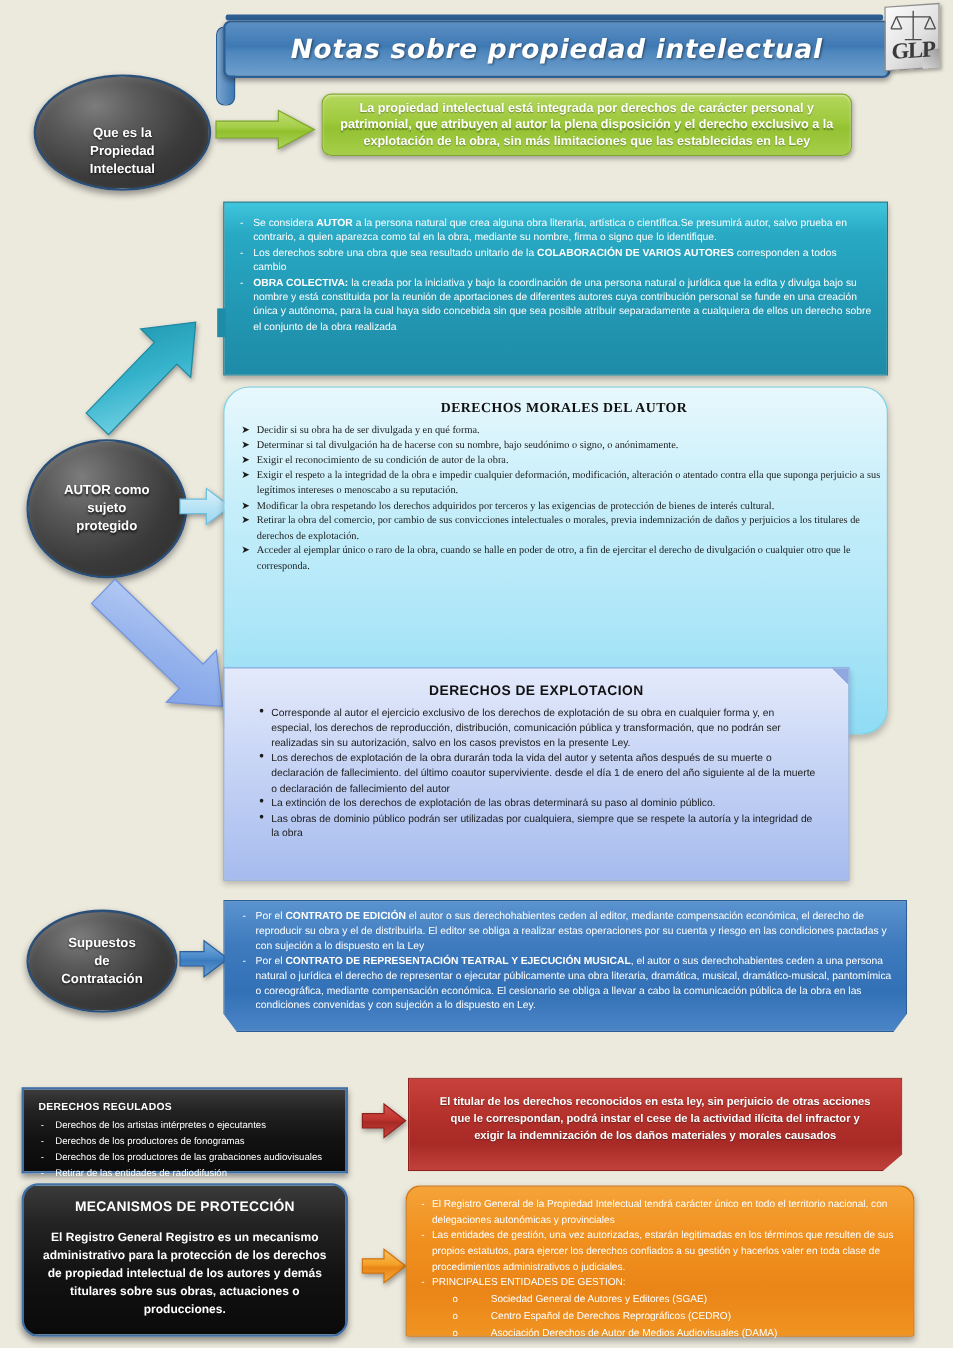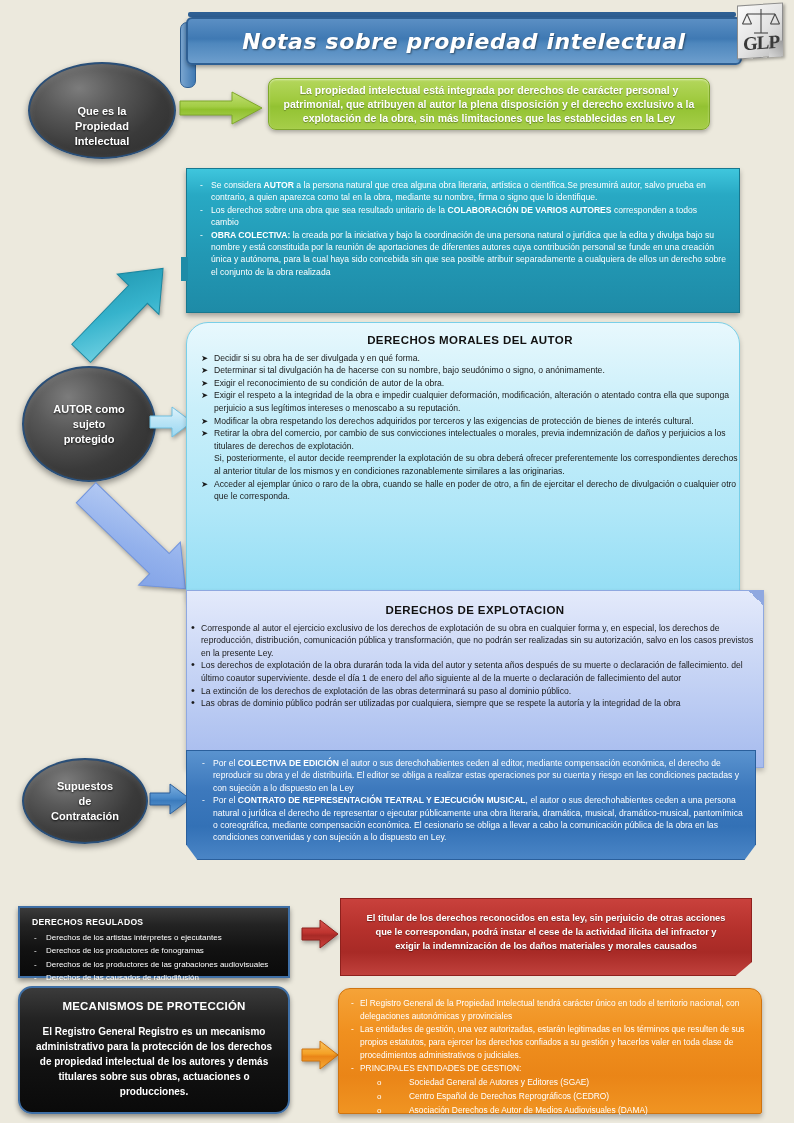--- a/index.html
+++ b/index.html
@@ -108,29 +108,29 @@
     position:absolute;left:-6px;top:88px;width:7px;height:24px;
     background:#1e8ba7;
   }
 
   .cyan-box{
     left:186px;top:322px;width:554px;height:290px;
     background:linear-gradient(180deg,#e8f8fd 0%,#c9effa 30%,#b0e7f8 65%,#8fdcf4 100%);
     border:1px solid #79cfe8;border-radius:22px;
     box-shadow:0 3px 5px rgba(0,0,0,.22);
     padding:8px 0 8px 14px;
-    color:#1a1a1a;font-size:8.6px;line-height:12.6px;
+    color:#1a1a1a;font-size:8.6px;line-height:12.6px;font-family:Liberation Serif, serif;
   }
   .blue-box{
-    left:186px;top:556px;width:578px;height:178px;
+    left:186px;top:556px;width:522px;height:178px;
     background:linear-gradient(180deg,#e4eafb 0%,#cdd9f6 35%,#b8c9f2 70%,#a6bbee 100%);
     border:1px solid #8fa8e0;
     box-shadow:0 3px 5px rgba(0,0,0,.22);
-    padding:10px 1px;
-    color:#1a1a1a;font-size:8.6px;line-height:12.6px;margin-top:34px;
+    padding:10px 26px;
+    color:#1a1a1a;font-size:8.6px;line-height:12.6px;
   }
   .blue-box .corner{
     position:absolute;right:0;top:0;width:14px;height:14px;
     background:linear-gradient(225deg,#8fa8e0 50%,transparent 50%);
   }
 
   .steel-box{
     left:186px;top:750px;width:570px;height:110px;
     background:linear-gradient(180deg,#5a93cf 0%,#3d79bd 35%,#3371b6 70%,#4a85c6 100%);
     border:1px solid #2a5f9c;
@@ -328,21 +328,20 @@
   </div>
 
   <div class="box cyan-box">
     <div class="sec-title">DERECHOS MORALES DEL AUTOR</div>
     <div class="li-arrow"><span class="bul">➤</span><span>Decidir si su obra ha de ser divulgada y en qué forma.</span></div>
     <div class="li-arrow"><span class="bul">➤</span><span>Determinar si tal divulgación ha de hacerse con su nombre, bajo seudónimo o signo, o anónimamente.</span></div>
     <div class="li-arrow"><span class="bul">➤</span><span>Exigir el reconocimiento de su condición de autor de la obra.</span></div>
     <div class="li-arrow"><span class="bul">➤</span><span>Exigir el respeto a la integridad de la obra e impedir cualquier deformación, modificación, alteración o atentado contra ella que suponga perjuicio a sus legítimos intereses o menoscabo a su reputación.</span></div>
     <div class="li-arrow"><span class="bul">➤</span><span>Modificar la obra respetando los derechos adquiridos por terceros y las exigencias de protección de bienes de interés cultural.</span></div>
     <div class="li-arrow"><span class="bul">➤</span><span>Retirar la obra del comercio, por cambio de sus convicciones intelectuales o morales, previa indemnización de daños y perjuicios a los titulares de derechos de explotación.</span></div>
-    <div class="cont">Si, posteriormente, el autor decide reemprender la explotación de su obra deberá ofrecer preferentemente los correspondientes derechos al anterior titular de los mismos y en condiciones razonablemente similares a las originarias.</div>
     <div class="li-arrow"><span class="bul">➤</span><span>Acceder al ejemplar único o raro de la obra, cuando se halle en poder de otro, a fin de ejercitar el derecho de divulgación o cualquier otro que le corresponda.</span></div>
   </div>
 
   <div class="box blue-box">
     <div class="corner"></div>
     <div class="sec-title">DERECHOS  DE  EXPLOTACION</div>
     <div class="li-dot"><span class="bul">•</span><span>Corresponde al autor el ejercicio exclusivo de los derechos de explotación de su obra en cualquier forma y, en especial, los derechos de reproducción, distribución, comunicación pública y transformación, que no podrán ser realizadas sin su autorización, salvo en los casos previstos en la presente Ley.</span></div>
     <div class="li-dot"><span class="bul">•</span><span>Los derechos de explotación de la obra durarán toda la vida del autor y setenta años después de su muerte o declaración de fallecimiento. del último coautor superviviente. desde el día 1 de enero del año siguiente al de la muerte o declaración de fallecimiento del autor</span></div>
     <div class="li-dot"><span class="bul">•</span><span>La extinción de los derechos de explotación de las obras determinará su paso al dominio público.</span></div>
     <div class="li-dot"><span class="bul">•</span><span>Las obras de dominio público podrán ser utilizadas por cualquiera, siempre que se respete la autoría y la integridad de la obra</span></div>
@@ -364,34 +363,34 @@
             <stop offset="100%" stop-color="#659ed3"></stop>
       </linearGradient>
         </defs>
       <path d="M2 13 L22 13 L22 4 L42 19 L22 34 L22 25 L2 25 Z" fill="url(#gSt)" stroke="#2a5f9c" stroke-width="1"></path>
     </svg>
   </div>
 
   <div class="box steel-box">
     <div class="li-dash">
       <span class="bul">-</span>
-      <span><span>Por el </span><b>COLECTIVA DE EDICIÓN</b><span> el autor o sus derechohabientes ceden al editor, mediante compensación económica, el derecho de reproducir su obra y el de distribuirla. El editor se obliga a realizar estas operaciones por su cuenta y riesgo en las condiciones pactadas y con sujeción a lo dispuesto en la Ley</span></span>
+      <span><span>Por el </span><b>CONTRATO DE EDICIÓN</b><span> el autor o sus derechohabientes ceden al editor, mediante compensación económica, el derecho de reproducir su obra y el de distribuirla. El editor se obliga a realizar estas operaciones por su cuenta y riesgo en las condiciones pactadas y con sujeción a lo dispuesto en la Ley</span></span>
     </div>
     <div class="li-dash">
       <span class="bul">-</span>
       <span><span>Por el </span><b>CONTRATO DE REPRESENTACIÓN TEATRAL Y EJECUCIÓN MUSICAL</b><span>, el autor o sus derechohabientes ceden a una persona natural o jurídica el derecho de representar o ejecutar públicamente una obra literaria, dramática, musical, dramático-musical, pantomímica o coreográfica, mediante compensación económica. El cesionario se obliga a llevar a cabo la comunicación pública de la obra en las condiciones convenidas y con sujeción a lo dispuesto en Ley.</span></span>
     </div>
   </div>
 
   <div class="box black-box regulated-box">
     <div class="hd">DERECHOS REGULADOS</div>
     <div class="li"><span class="dash">-</span><span>Derechos de los artistas intérpretes o ejecutantes</span></div>
     <div class="li"><span class="dash">-</span><span>Derechos de los productores de fonogramas</span></div>
     <div class="li"><span class="dash">-</span><span>Derechos de los productores de las  grabaciones audiovisuales</span></div>
-    <div class="li"><span class="dash">-</span><span>Derechos de las causados  de radiodifusión</span></div>
+    <div class="li"><span class="dash">-</span><span>Retirar de las entidades  de radiodifusión</span></div>
   </div>
 
   <div class="arrow" style="left:300px;top:917px;">
     <svg width="40" height="34" viewBox="0 0 40 34">
       <defs>
           <linearGradient id="gRed" x1="0" y1="0" x2="0" y2="1">
         <stop offset="0%" stop-color="#d9534f"></stop>
             <stop offset="45%" stop-color="#bf342f"></stop>
         <stop offset="55%" stop-color="#a82a26"></stop>
             <stop offset="100%" stop-color="#cc423d"></stop>

